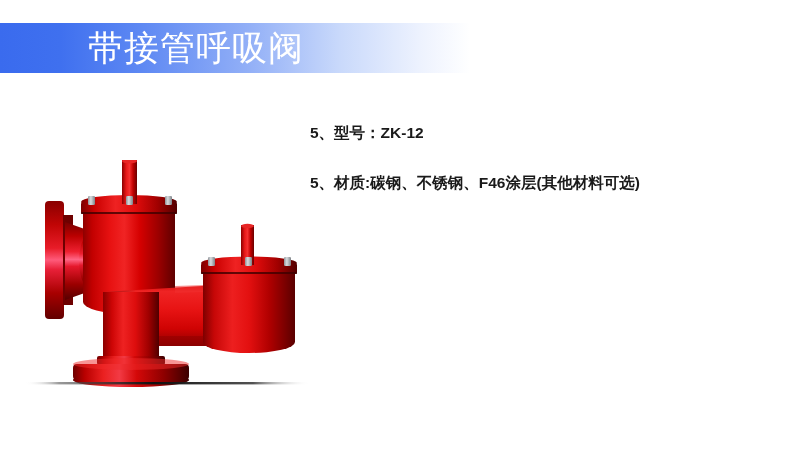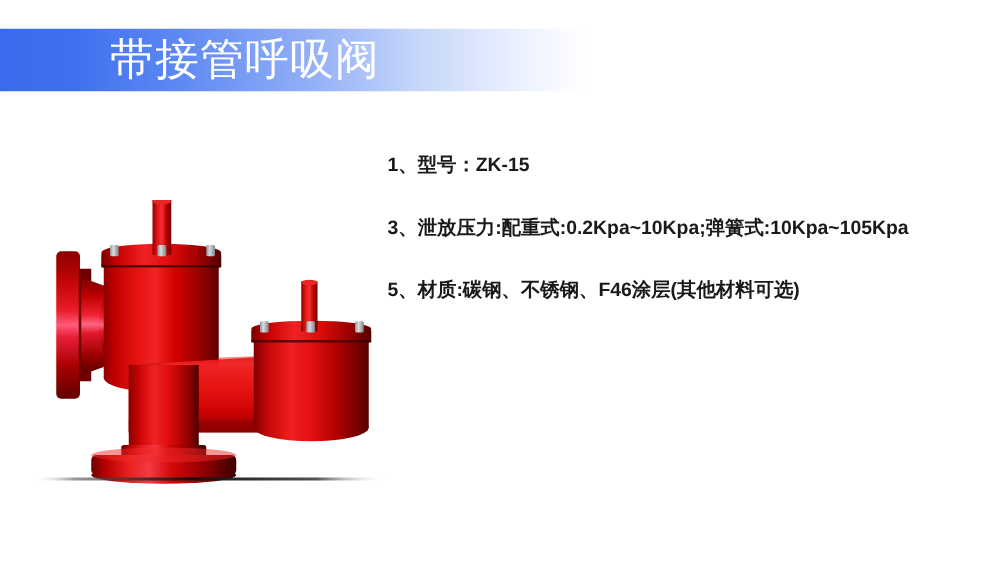--- a/index.html
+++ b/index.html
@@ -261,16 +261,15 @@
       <ellipse cx="106" cy="204" rx="58" ry="6" fill="#ef2a2a" opacity="0.5"></ellipse>
     </g>
 
     <g>
       <rect x="0" y="222" width="285" height="2.4" fill="url(#groundShade)"></rect>
     </g>
   </svg>
 </div>
 
 <div class="specs">
-  <div class="spec-line">1、型号：ZK-15</div>
-  <div class="spec-line">3、泄放压力:配重式:0.2Kpa~10Kpa;弹簧式:10Kpa~105Kpa</div>
+  <div class="spec-line">5、型号：ZK-12</div>
   <div class="spec-line">5、材质:碳钢、不锈钢、F46涂层(其他材料可选)</div>
 </div>
 
 </body></html>

